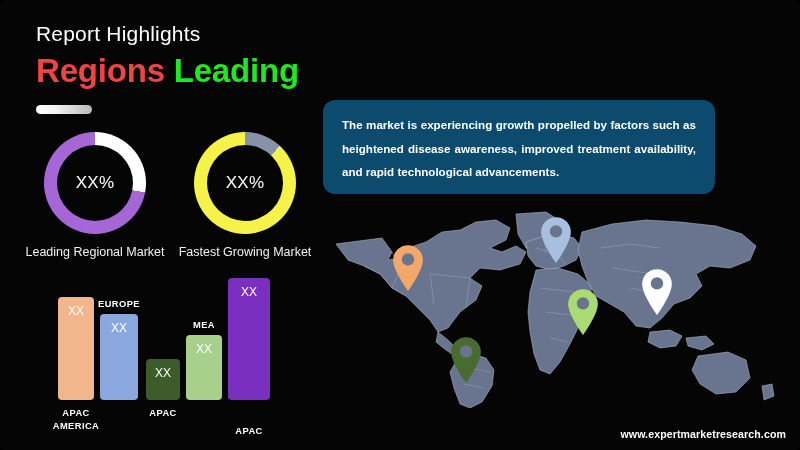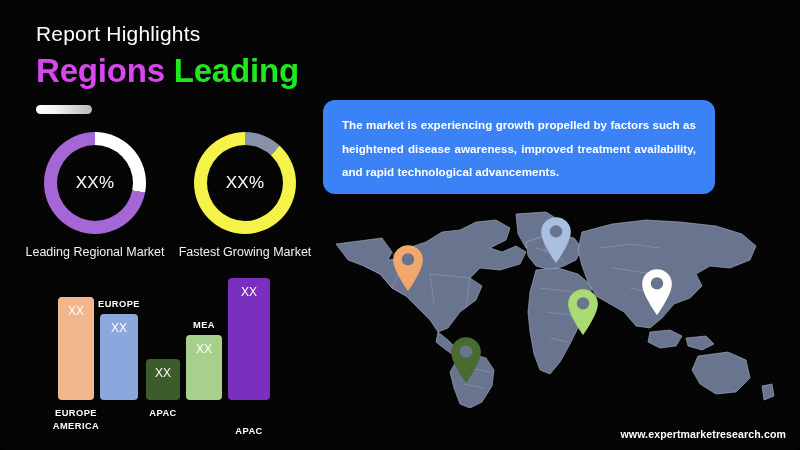--- a/index.html
+++ b/index.html
@@ -10,21 +10,21 @@
 
   
   .kicker {
     position:absolute; left:36px; top:22px;
     font-size:21px; font-weight:400; color:#ffffff; letter-spacing:.2px;
   }
   .headline {
     position:absolute; left:36px; top:52px;
     font-size:33px; font-weight:bold; letter-spacing:-.2px; white-space:nowrap;
   }
-  .headline .w1 { color:#d946ef; }
+  .headline .w1 { color:#ef4444; }
   .headline .w2 { color:#1ee81e; }
   .rule {
     position:absolute; left:36px; top:105px;
     width:56px; height:9px; border-radius:5px;
     background:linear-gradient(90deg,#ffffff 0%,#f2f2f2 35%,#b9b9b9 100%);
   }
 
   
   .logo { position:absolute; right:10px; top:5px; width:84px; height:40px; }
   .logo-text {
@@ -55,21 +55,21 @@
     z-index:3; font-size:17px; color:#ffffff; letter-spacing:.3px;
   }
   .donut-caption {
     margin-top:11px; font-size:12.5px; color:#f2f2f2; text-align:center;
     white-space:nowrap; transform:translateX(-50%); position:relative; left:51px;
   }
 
   
   .callout {
     position:absolute; left:323px; top:100px; width:392px; height:94px;
-    background:#3b82f6; border-radius:12px;
+    background:#0c4a6e; border-radius:12px;
     padding:13px 19px 0 19px;
   }
   .callout p {
     font-size:11.6px; font-weight:bold; line-height:2.03;
     color:#ffffff; text-align:justify; text-justify:inter-word;
   }
 
   
   .bars { position:absolute; left:0; top:0; width:330px; height:450px; }
   .bar {
@@ -116,21 +116,21 @@
     </div>
     <div class="donut-caption">Fastest Growing Market</div>
   </div>
 
   <div class="callout">
     <p>The market is experiencing growth propelled by factors such as heightened disease awareness, improved treatment availability, and rapid technological advancements.</p>
   </div>
 
   <div class="bars" id="bar-chart">
       <div class="bar" style="left: 58px; width: 36px; height: 103px; top: 297px; background: rgb(242, 182, 141);"><span>XX</span></div>
-      <div class="bar-cat" style="width: 76px; left: 38px; top: 407px;">EUROPE AMERICA</div>
+      <div class="bar-cat" style="width: 76px; left: 38px; top: 407px;">APAC AMERICA</div>
       <div class="bar" style="left: 100px; width: 38px; height: 86px; top: 314px; background: rgb(138, 167, 222);"><span>XX</span></div>
       <div class="bar-cat" style="width: 76px; left: 81px; top: 298px;">EUROPE</div>
       <div class="bar" style="left: 146px; width: 34px; height: 41px; top: 359px; background: rgb(61, 92, 43);"><span>XX</span></div>
       <div class="bar-cat" style="width: 76px; left: 125px; top: 407px;">APAC</div>
       <div class="bar" style="left: 186px; width: 36px; height: 65px; top: 335px; background: rgb(168, 208, 141);"><span>XX</span></div>
       <div class="bar-cat" style="width: 76px; left: 166px; top: 319px;">MEA</div>
       <div class="bar" style="left: 228px; width: 42px; height: 122px; top: 278px; background: rgb(123, 47, 190);"><span>XX</span></div>
       <div class="bar-cat" style="width: 76px; left: 211px; top: 388px; margin-top: 37px;">APAC</div>
     </div>
 

